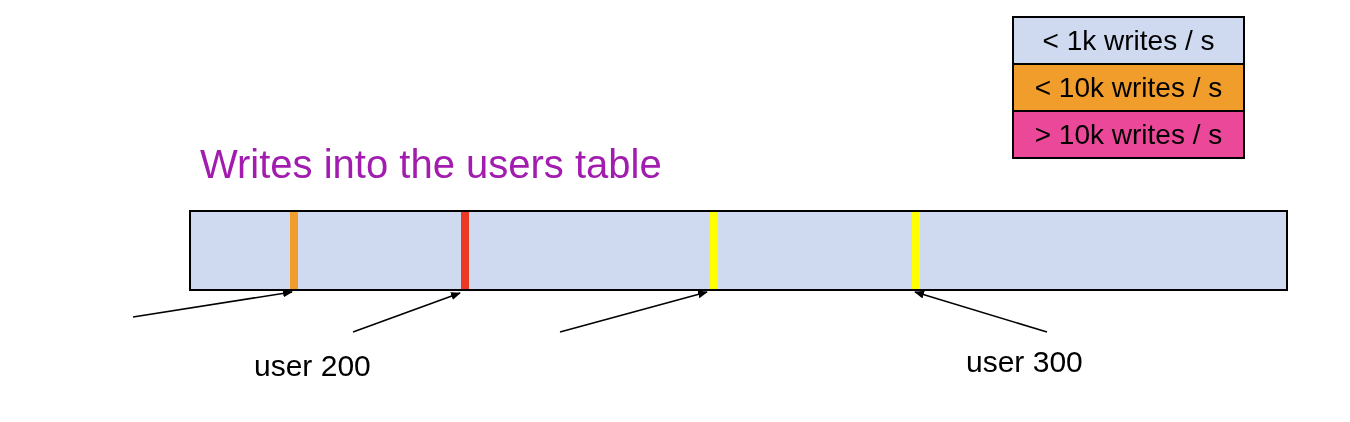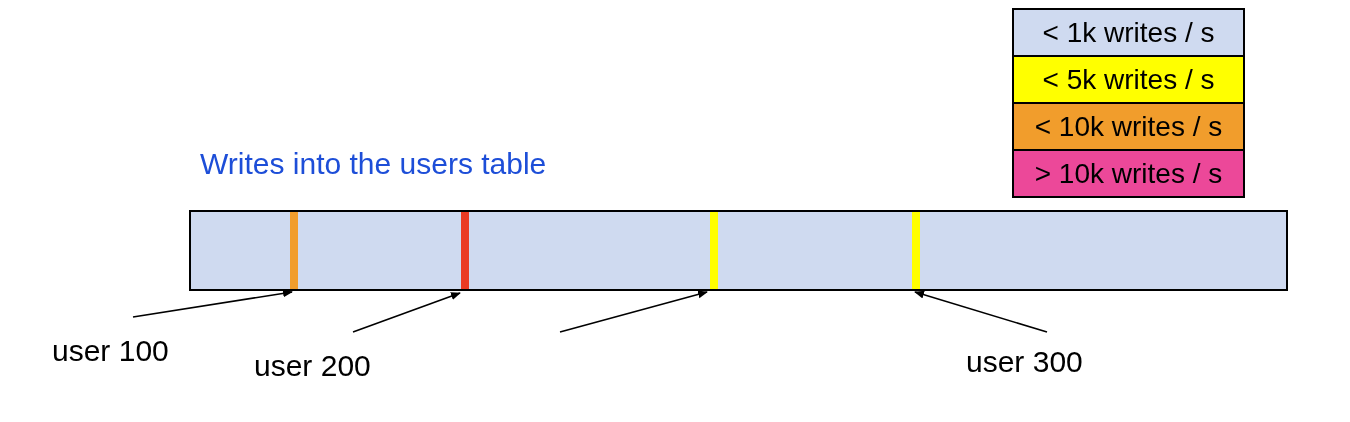--- a/index.html
+++ b/index.html
@@ -12,30 +12,30 @@
     position: relative;
     width: 1350px;
     height: 422px;
     background: #ffffff;
     overflow: hidden;
   }
   .title {
     position: absolute;
     left: 200px;
     top: 147px;
-    font-size: 30px;
+    font-size: 40px;
     line-height: 34px;
-    color: #1d4ed8;
+    color: #a21caf;
     white-space: nowrap;
   }
   
   .legend {
     position: absolute;
     left: 1012px;
-    top: 8px;
+    top: 16px;
     width: 233px;
   }
   .legend-row {
     box-sizing: border-box;
     width: 233px;
     height: 49px;
     border: 2px solid #000000;
     margin-top: -2px;
     display: flex;
     align-items: center;
@@ -99,23 +99,20 @@
 <body>
 
 <div class="canvas">
 
   <div class="title">Writes into the users table</div>
 
   <div class="legend">
     <div class="legend-row c-blue">
       <span>&lt; 1k writes / s</span>
     </div>
-    <div class="legend-row c-yellow">
-      <span>&lt; 5k writes / s</span>
-    </div>
     <div class="legend-row c-orange">
       <span>&lt; 10k writes / s</span>
     </div>
     <div class="legend-row c-red">
       <span>&gt; 10k writes / s</span>
     </div>
   </div>
 
   <div class="bar">
     <div class="stripe s-orange stripe-1"></div>
@@ -129,17 +126,16 @@
       <marker id="ah" markerWidth="12" markerHeight="10" refX="9" refY="4" orient="auto" markerUnits="userSpaceOnUse">
         <path d="M0,0 L10,4 L0,8 z" fill="#000000"></path>
       </marker>
     </defs>
     <line x1="133" y1="317" x2="292" y2="292" stroke="#000000" stroke-width="1.6" marker-end="url(#ah)"></line>
     <line x1="353" y1="332" x2="460" y2="293" stroke="#000000" stroke-width="1.6" marker-end="url(#ah)"></line>
     <line x1="560" y1="332" x2="707" y2="292" stroke="#000000" stroke-width="1.6" marker-end="url(#ah)"></line>
     <line x1="1047" y1="332" x2="915" y2="292" stroke="#000000" stroke-width="1.6" marker-end="url(#ah)"></line>
   </svg>
 
-  <div class="user-label ul-100">user 100</div>
   <div class="user-label ul-200">user 200</div>
   <div class="user-label ul-400">user 300</div>
 
 </div>
 
 </body></html>

